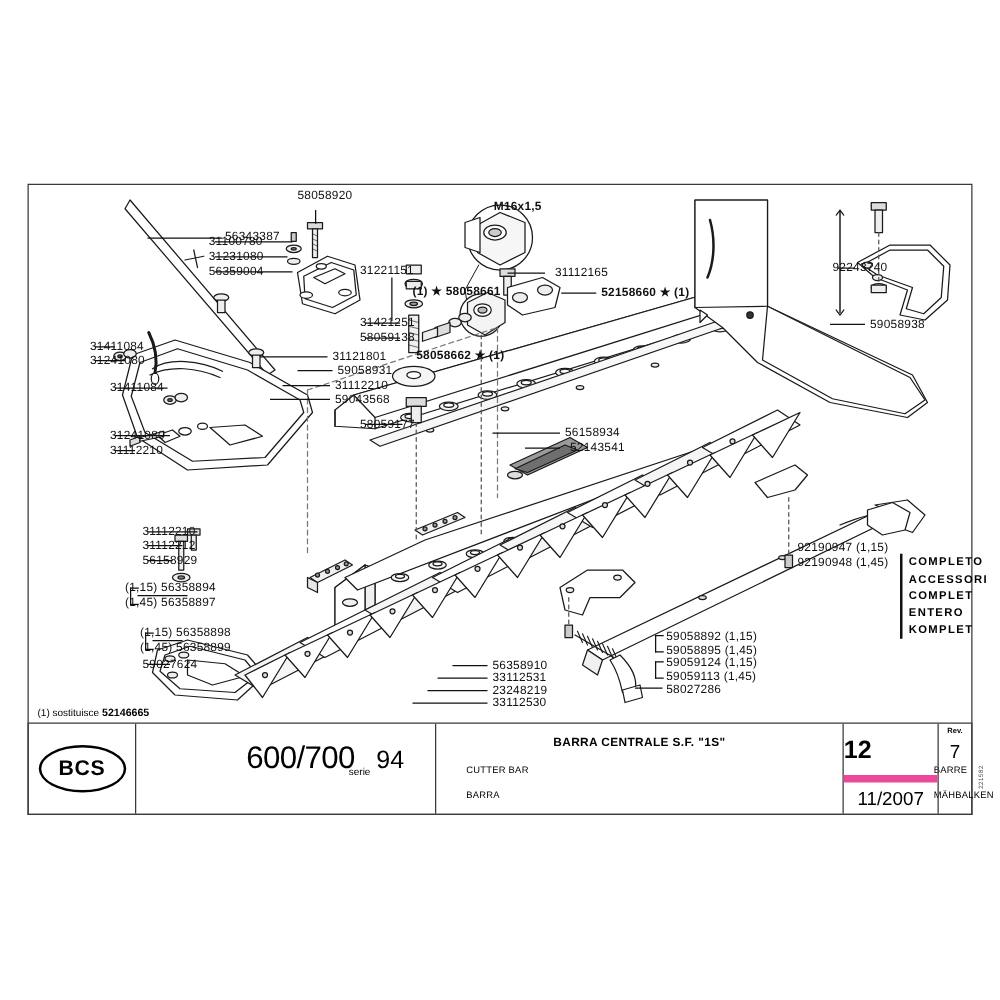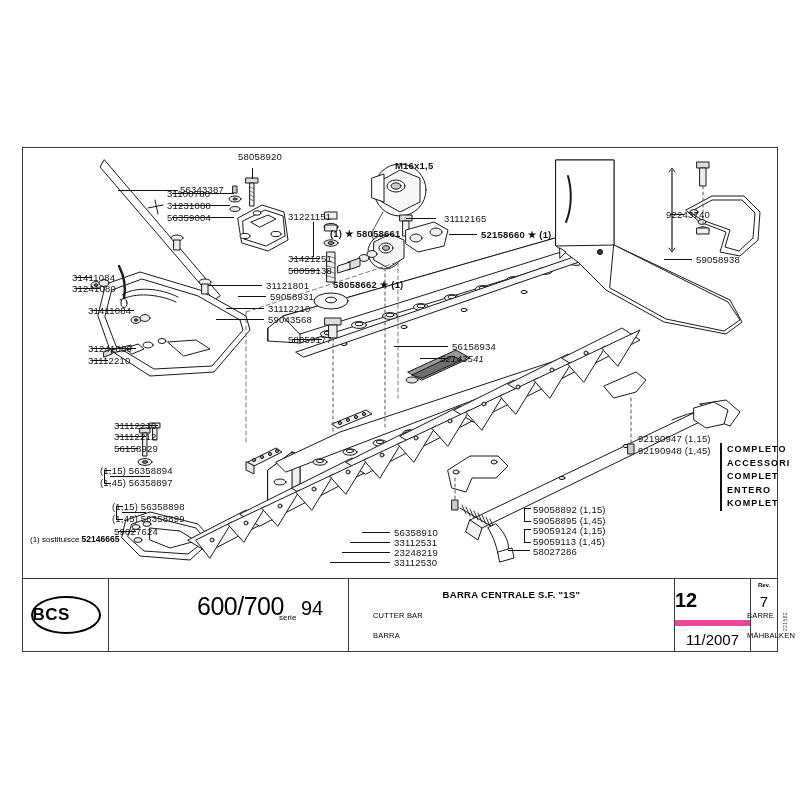--- a/index.html
+++ b/index.html
@@ -23,21 +23,21 @@
   
   .brk{position:absolute;border:1px solid #111;border-right:none;width:6px;}
 
   
   .tb{position:absolute;left:22px;top:578px;width:756px;height:74px;
       border:1px solid #3a3a3a;box-sizing:border-box;display:flex;}
   .tb-cell{border-right:1px solid #3a3a3a;box-sizing:border-box;position:relative;}
   .tb-cell:last-child{border-right:none;}
   .tb-logo{width:86px;display:flex;align-items:center;justify-content:center;}
   .bcs-oval{width:66px;height:34px;border:2.5px solid #000;border-radius:50%;
-            display:flex;align-items:center;justify-content:flex-start;}
+            display:flex;align-items:center;justify-content:center;}
   .bcs-oval span{font-weight:bold;font-size:17px;letter-spacing:.5px;font-family:"Liberation Sans",sans-serif;}
   .tb-acc{width:200px;padding:6px 0 0 8px;}
   .tb-acc .t1{font-size:7.5px;font-weight:bold;letter-spacing:.1px;line-height:9.5px;}
   .tb-acc .t2{font-size:6.6px;letter-spacing:.1px;line-height:9px;color:#222;}
   .tb-model{position:absolute;left:88px;top:14px;}
   .tb-model .m1{font-size:25px;letter-spacing:-.5px;line-height:26px;font-family:"Liberation Sans",sans-serif;}
   .tb-serie{position:absolute;left:170px;top:34px;font-size:8px;}
   .tb-serie2{position:absolute;left:192px;top:18px;font-size:20px;}
   .tb-main{flex:1;position:relative;}
   .tb-main .title{position:absolute;width:100%;top:10px;text-align:center;
@@ -52,21 +52,21 @@
                       border-top:6px solid #ec4899;box-sizing:border-box;
                       display:flex;align-items:center;justify-content:center;}
   .tb-right .datecell span{font-size:15px;}
   .tb-rev{width:26px;position:relative;}
   .tb-rev .rlab{position:absolute;width:100%;top:3px;text-align:center;font-size:6px;font-weight:bold;}
   .tb-rev .rval{position:absolute;width:100%;top:14px;text-align:center;font-size:15px;}
   .tb-code{position:absolute;left:782px;top:612px;font-size:5px;color:#444;
            writing-mode:vertical-rl;transform:rotate(180deg);letter-spacing:.4px;}
 
   
-  .footnote{position:absolute;left:30px;top:534px;font-size:8px;text-align:right;}
+  .footnote{position:absolute;left:30px;top:565px;font-size:8px;text-align:right;}
   .footnote b{font-size:8.5px;}
 
   
   .completo{position:absolute;left:712px;top:443px;margin-left:15px;}
   .completo .cbar{position:absolute;left:-7px;top:0;width:2px;height:68px;background:#111;}
   .completo div.cl{font-size:9px;font-weight:bold;letter-spacing:1.1px;line-height:13.6px;}
 
   svg{position:absolute;left:0;top:0;overflow:visible;}
 </style>
 </head>
@@ -469,21 +469,21 @@
   <div class="lbl" style="left:72px;top:273px;text-align:right;width:0;transform:translateX(-100%);">31411084</div>
   <div class="lbl" style="left:72px;top:284px;text-align:right;width:0;transform:translateX(-100%);">31241080</div>
   <div class="lbl" style="left:88px;top:306px;text-align:right;width:0;transform:translateX(-100%);">31411084</div>
   <div class="lbl" style="left:88px;top:344px;text-align:right;width:0;transform:translateX(-100%);">31241080</div>
   <div class="lbl" style="left:88px;top:356px;text-align:right;width:0;transform:translateX(-100%);">31112210</div>
 
   <div class="lbl" style="left:666px;top:210px;text-align:right;width:0;transform:translateX(-100%);">92243740</div>
   <div class="lbl" style="left:696px;top:255px;">59058938</div>
 
   <div class="lbl" style="left:452px;top:342px;">56158934</div>
-  <div class="lbl" style="left:440px;top:354px;font-style:italic;">52143541</div>
+  <div class="lbl" style="left:456px;top:354px;">52143541</div>
 
   <div class="lbl" style="left:114px;top:421px;text-align:right;width:0;transform:translateX(-100%);">31112210</div>
   <div class="lbl" style="left:114px;top:432px;text-align:right;width:0;transform:translateX(-100%);">31112212</div>
   <div class="lbl" style="left:114px;top:444px;text-align:right;width:0;transform:translateX(-100%);">56158929</div>
   <div class="lbl" style="left:100px;top:466px;text-align:right;width:0;transform:translateX(-100%);">(1,15) 56358894</div>
   <div class="lbl" style="left:100px;top:478px;text-align:right;width:0;transform:translateX(-100%);">(1,45) 56358897</div>
   <div class="lbl" style="left:112px;top:502px;text-align:right;width:0;transform:translateX(-100%);">(1,15) 56358898</div>
   <div class="lbl" style="left:112px;top:514px;text-align:right;width:0;transform:translateX(-100%);">(1,45) 56358899</div>
   <div class="lbl" style="left:114px;top:527px;text-align:right;width:0;transform:translateX(-100%);">59027624</div>
 

